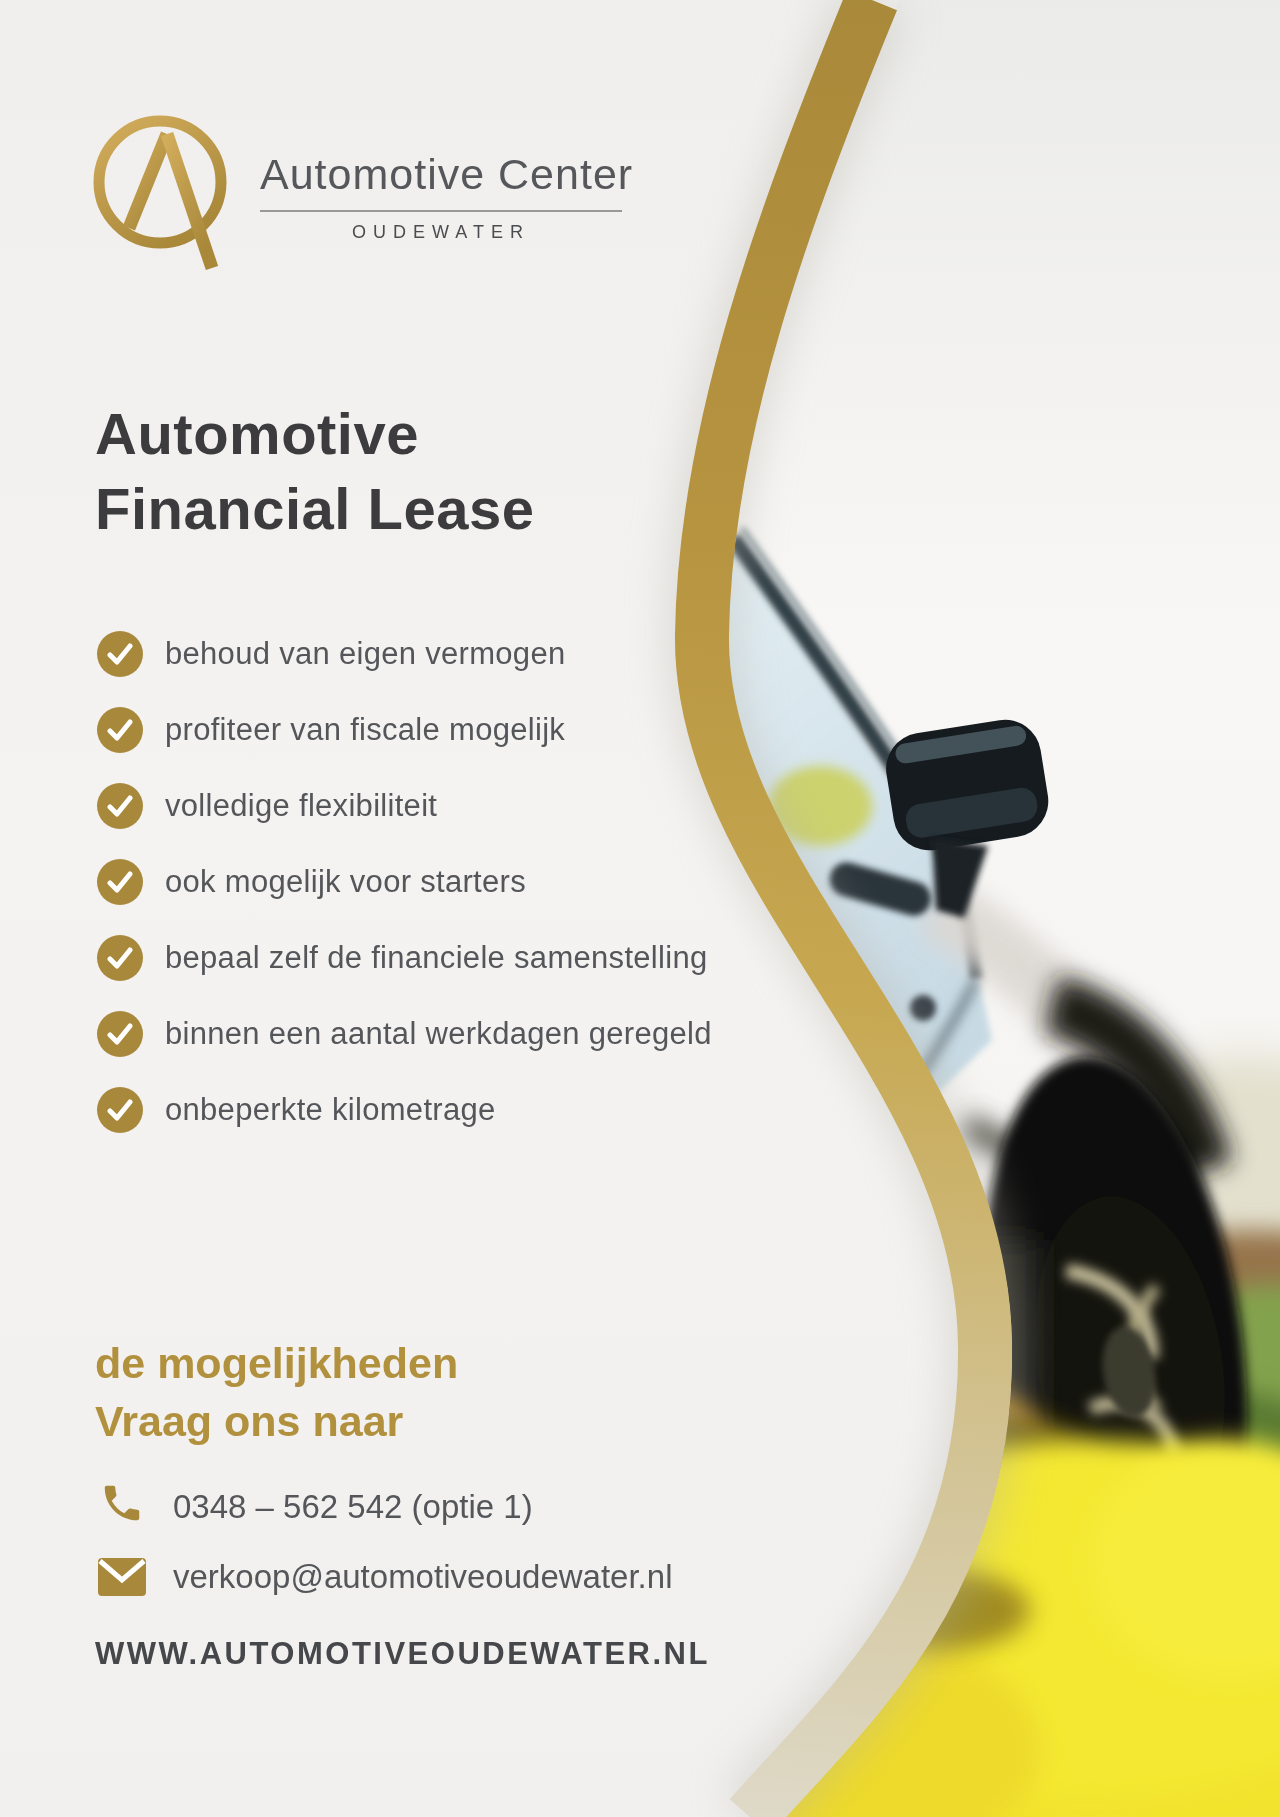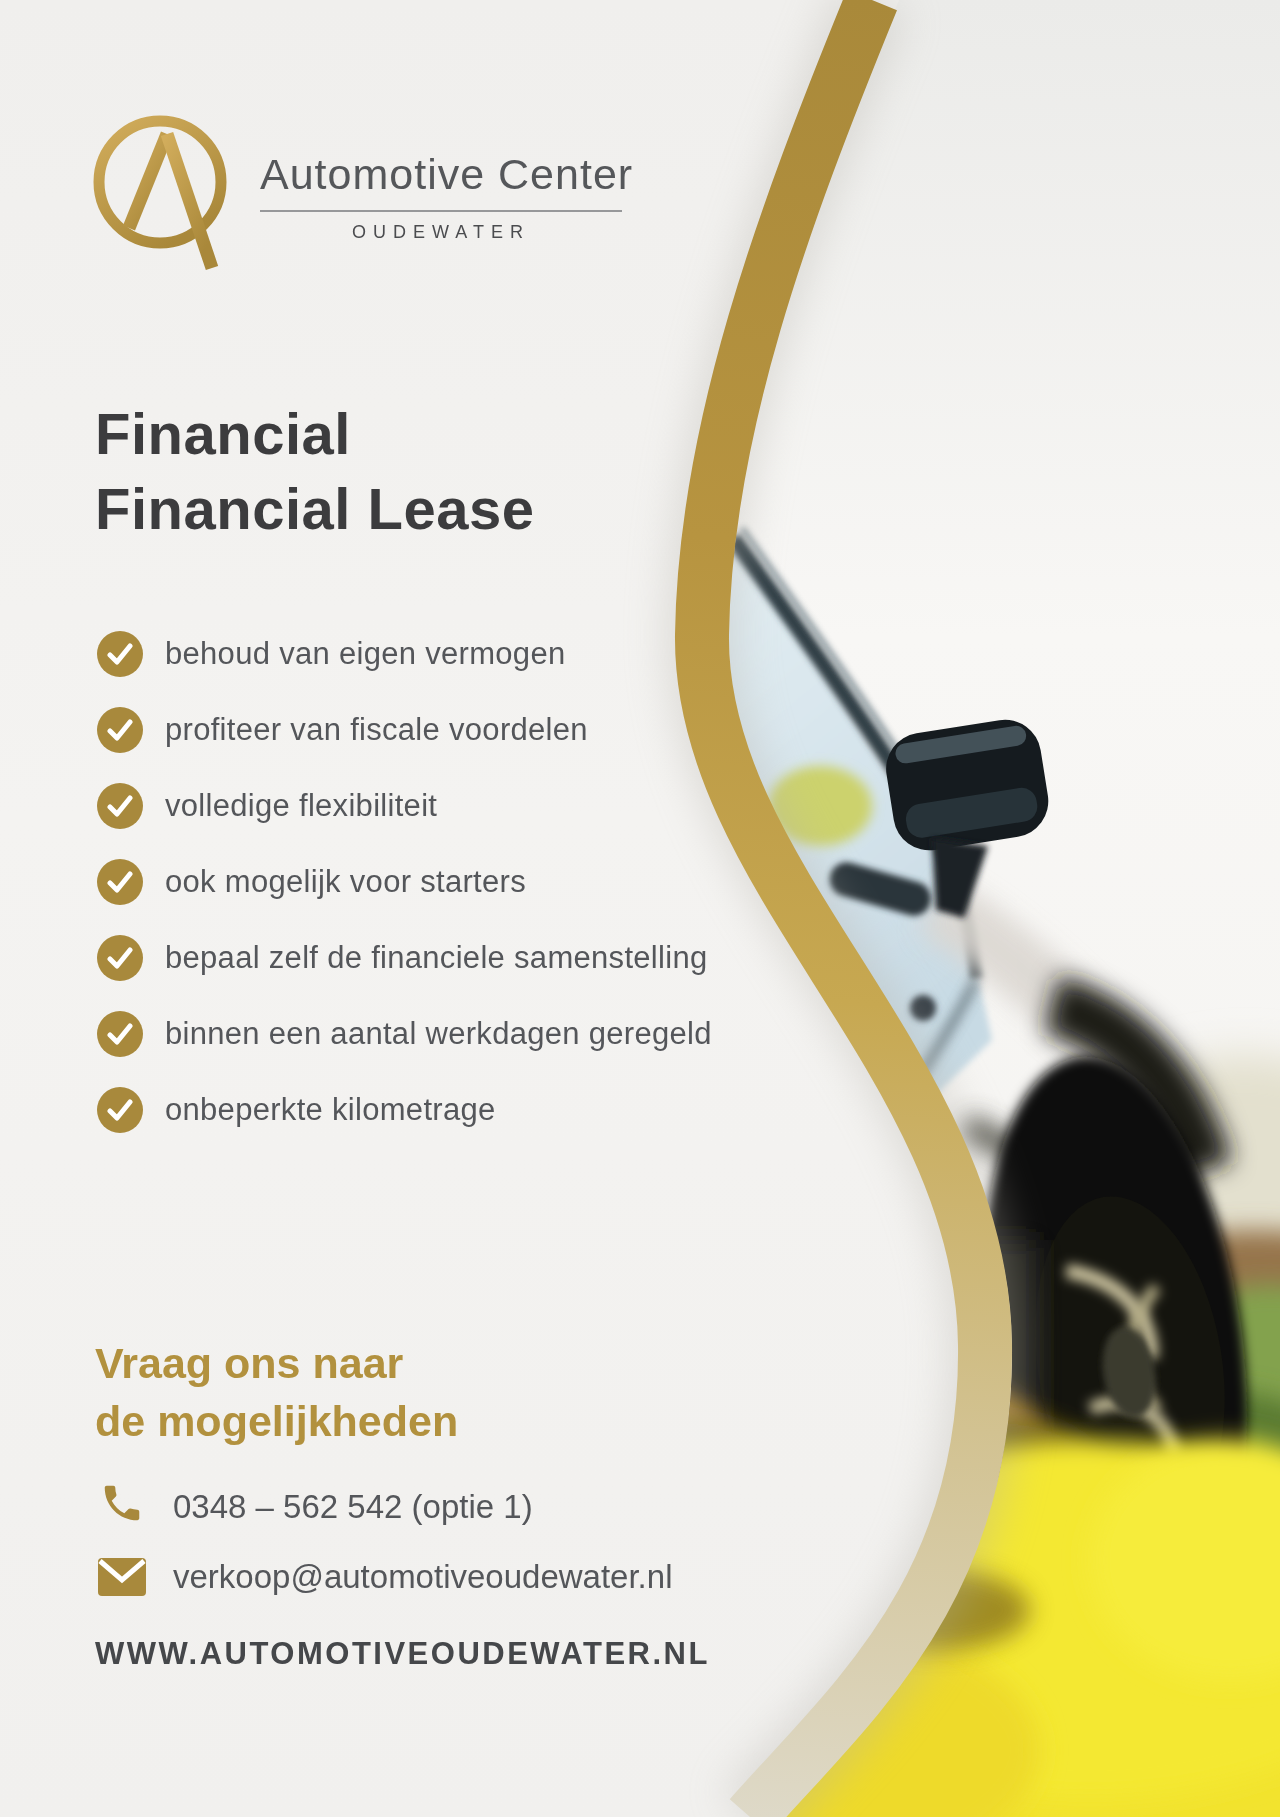--- a/index.html
+++ b/index.html
@@ -147,40 +147,40 @@
         <path d="M 55 90 L 97 90" stroke="url(#logoG)" stroke-width="12"></path>
       </svg>
       <div class="brand">
         <div class="brand-name">Automotive Center</div>
         <div class="brand-rule"></div>
         <div class="brand-city">OUDEWATER</div>
       </div>
     </div>
 
     <div class="headline">
-      <div>Financial</div>
+      <div>Automotive</div>
       <div>Financial Lease</div>
     </div>
 
     <div class="benefits">
       <div class="benefit">
         <span class="check">
             <svg width="26" height="22" viewBox="0 0 26 22">
               <path d="M3 12 L10 19 L23 3" stroke="#fff" stroke-width="5" fill="none" stroke-linecap="round" stroke-linejoin="round"></path>
             </svg>
           </span>
         <span class="benefit-text">behoud van eigen vermogen</span>
       </div>
       <div class="benefit">
         <span class="check">
             <svg width="26" height="22" viewBox="0 0 26 22">
               <path d="M3 12 L10 19 L23 3" stroke="#fff" stroke-width="5" fill="none" stroke-linecap="round" stroke-linejoin="round"></path>
             </svg>
           </span>
-        <span class="benefit-text">profiteer van fiscale voordelen</span>
+        <span class="benefit-text">profiteer van fiscale mogelijk</span>
       </div>
       <div class="benefit">
         <span class="check">
             <svg width="26" height="22" viewBox="0 0 26 22">
               <path d="M3 12 L10 19 L23 3" stroke="#fff" stroke-width="5" fill="none" stroke-linecap="round" stroke-linejoin="round"></path>
             </svg>
           </span>
         <span class="benefit-text">volledige flexibiliteit</span>
       </div>
       <div class="benefit">
@@ -211,22 +211,22 @@
         <span class="check">
             <svg width="26" height="22" viewBox="0 0 26 22">
               <path d="M3 12 L10 19 L23 3" stroke="#fff" stroke-width="5" fill="none" stroke-linecap="round" stroke-linejoin="round"></path>
             </svg>
           </span>
         <span class="benefit-text">onbeperkte kilometrage</span>
       </div>
     </div>
 
     <div class="cta">
+      <div>de mogelijkheden</div>
       <div>Vraag ons naar</div>
-      <div>de mogelijkheden</div>
     </div>
 
     <div class="contact">
       <div class="contact-row">
         <span class="c-icon">
           <svg width="46" height="46" viewBox="0 0 24 24">
               <path fill="#a8893c" d="M6.62 10.79c1.44 2.83 3.76 5.14 6.59 6.59l2.2-2.21c.27-.27.67-.36 1.02-.24 1.12.37 2.33.57 3.57.57.55 0 1 .45 1 1V20c0 .55-.45 1-1 1-9.39 0-17-7.61-17-17 0-.55.45-1 1-1h3.5c.55 0 1 .45 1 1 0 1.25.2 2.45.57 3.57.11.35.03.74-.25 1.02l-2.2 2.2z"></path>
             </svg>
         </span>
         <span class="contact-text">0348 – 562 542 (optie 1)</span>

